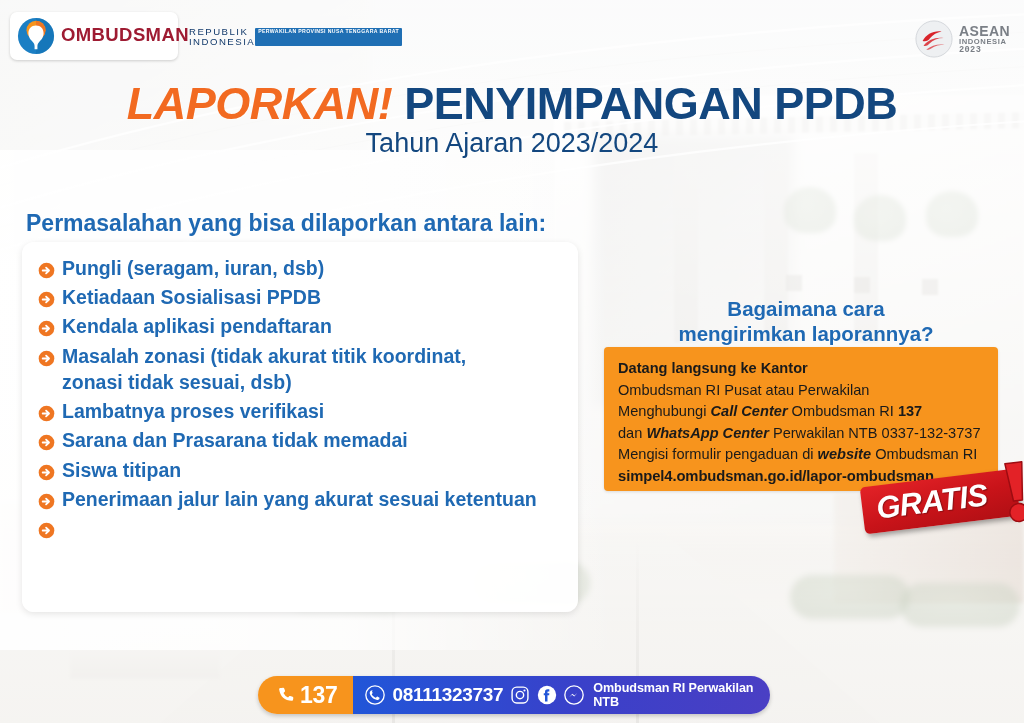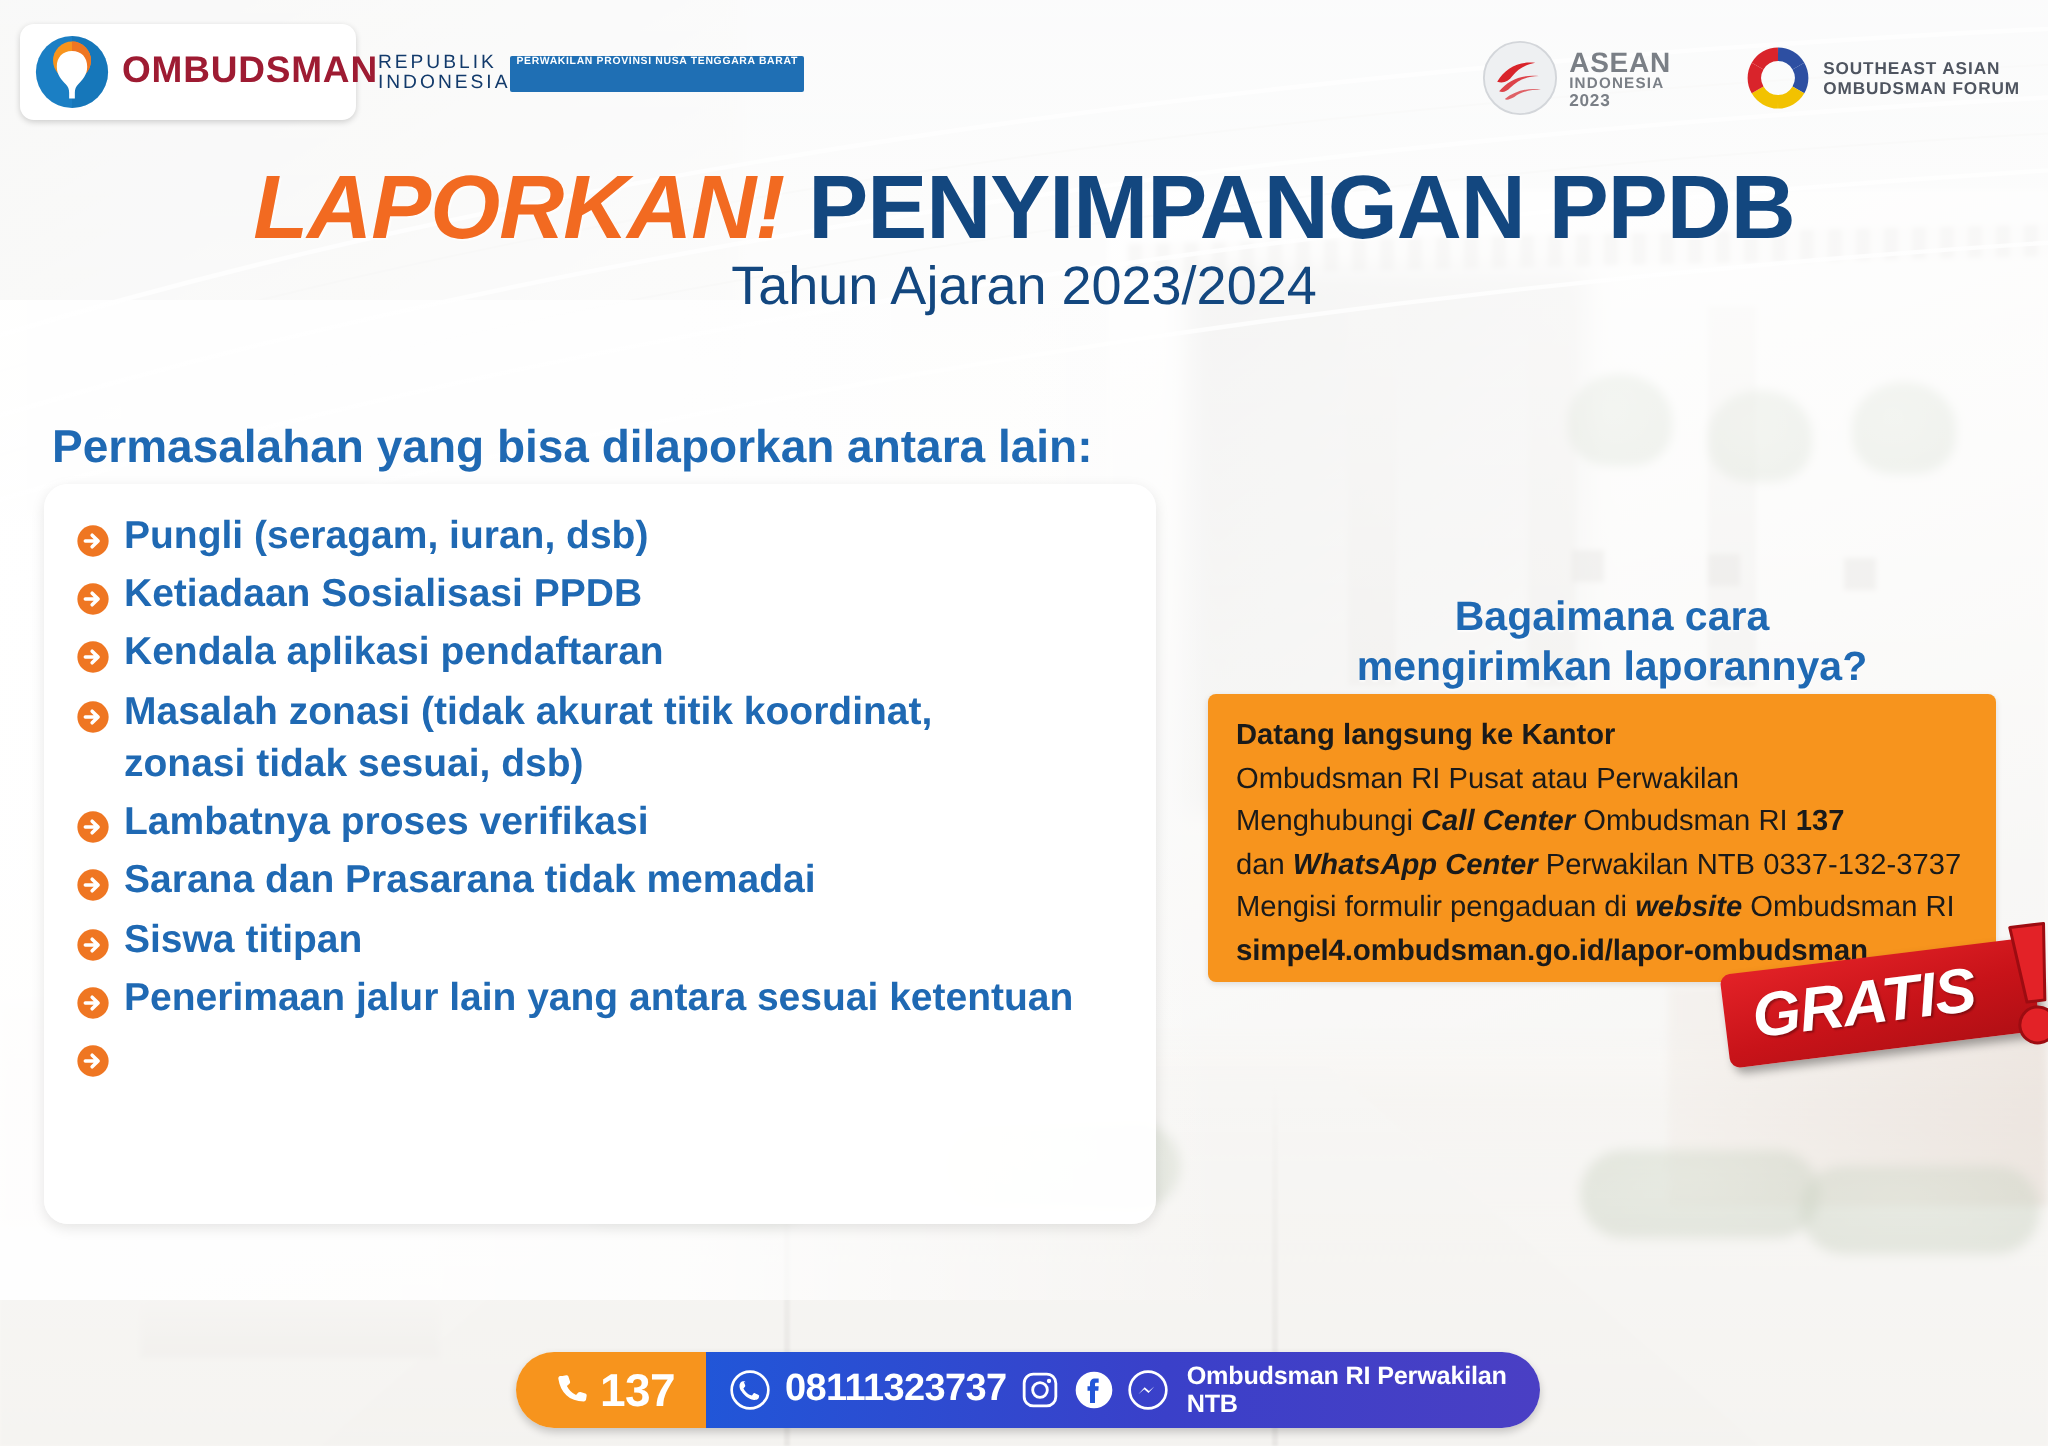--- a/index.html
+++ b/index.html
@@ -149,21 +149,21 @@
   .badges {
     position:absolute; right:14px; top:20px;
     display:flex; align-items:center; gap:36px;
   }
   .badge { display:flex; align-items:center; gap:6px; }
   .asean-mark { width:38px; height:38px; }
   .asean-mark svg { width:100%; height:100%; display:block; }
   .asean-txt { line-height:1.02; }
   .asean-1 { font-size:14px; font-weight:bold; color:#7a7f86; letter-spacing:.4px; }
   .asean-2 { font-size:7.6px; font-weight:bold; color:#7a7f86; letter-spacing:.6px; }
-  .asean-3 { font-size:8.6px; font-weight:bold; color:#7a7f86; letter-spacing:.4px; }
+  .asean-3 { font-size:8.6px; font-weight:bold; color:#7a7f86; letter-spacing:.4px;font-family:Liberation Mono, monospace; }
   .saof-mark { width:34px; height:34px; }
   .saof-mark svg { width:100%; height:100%; display:block; }
   .saof-txt { line-height:1.22; }
   .saof-1, .saof-2 { font-size:8.6px; font-weight:bold; color:#4f5560; letter-spacing:.45px; }
 
   
   .headline {
     position:absolute; left:0; right:0; top:78px;
     text-align:center;
     white-space:nowrap;
@@ -366,38 +366,20 @@
           <path d="M12 31c5-4 12-6 19-5-5 0-10 1-14 4-2 1-4 2-5 1z" fill="#d9242b" opacity=".7"></path>
         </svg>
       </div>
       <div class="asean-txt">
         <div class="asean-1">ASEAN</div>
         <div class="asean-2">INDONESIA</div>
         <div class="asean-3">2023</div>
       </div>
     </div>
 
-    <div class="badge">
-      <div class="saof-mark">
-        <svg viewBox="0 0 40 40">
-          <g stroke-width="8" fill="none">
-            <path d="M20 6a14 14 0 0 1 12 7" stroke="#2d4fa2" stroke-linecap="butt"></path>
-            <path d="M32 13a14 14 0 0 1 0 14" stroke="#2d4fa2"></path>
-            <path d="M32 27a14 14 0 0 1-12 7" stroke="#f2c200"></path>
-            <path d="M20 34a14 14 0 0 1-12-7" stroke="#f2c200"></path>
-            <path d="M8 27a14 14 0 0 1 0-14" stroke="#d9242b"></path>
-            <path d="M8 13a14 14 0 0 1 12-7" stroke="#d9242b"></path>
-          </g>
-        </svg>
-      </div>
-      <div class="saof-txt">
-        <div class="saof-1">SOUTHEAST ASIAN</div>
-        <div class="saof-2">OMBUDSMAN FORUM</div>
-      </div>
-    </div>
   </div>
 
   <div class="headline">
     <span class="hl-1">LAPORKAN!</span><span style="display:inline-block;width:12px"></span><span class="hl-2">PENYIMPANGAN PPDB</span>
   </div>
   <div class="sub">Tahun Ajaran 2023/2024</div>
 
   <div class="sec-head">Permasalahan yang bisa dilaporkan antara lain:</div>
 
   <div class="card">
@@ -474,21 +456,21 @@
         <span class="btext">Siswa titipan</span>
       </li>
 
       <li class="bitem">
         <span class="bullet">
           <svg viewBox="0 0 20 20">
               <circle cx="10" cy="10" r="9.2" fill="#ef7622"></circle>
               <path d="M5.5 10h7M9.5 6.6 13 10l-3.5 3.4" fill="none" stroke="#fff" stroke-width="2.1" stroke-linecap="round" stroke-linejoin="round"></path>
             </svg>
         </span>
-        <span class="btext">Penerimaan jalur lain yang antara sesuai ketentuan</span>
+        <span class="btext">Penerimaan jalur lain yang akurat sesuai ketentuan</span>
       </li>
 
       <li class="bitem">
         <span class="bullet">
           <svg viewBox="0 0 20 20">
               <circle cx="10" cy="10" r="9.2" fill="#ef7622"></circle>
               <path d="M5.5 10h7M9.5 6.6 13 10l-3.5 3.4" fill="none" stroke="#fff" stroke-width="2.1" stroke-linecap="round" stroke-linejoin="round"></path>
             </svg>
         </span>
       </li>

